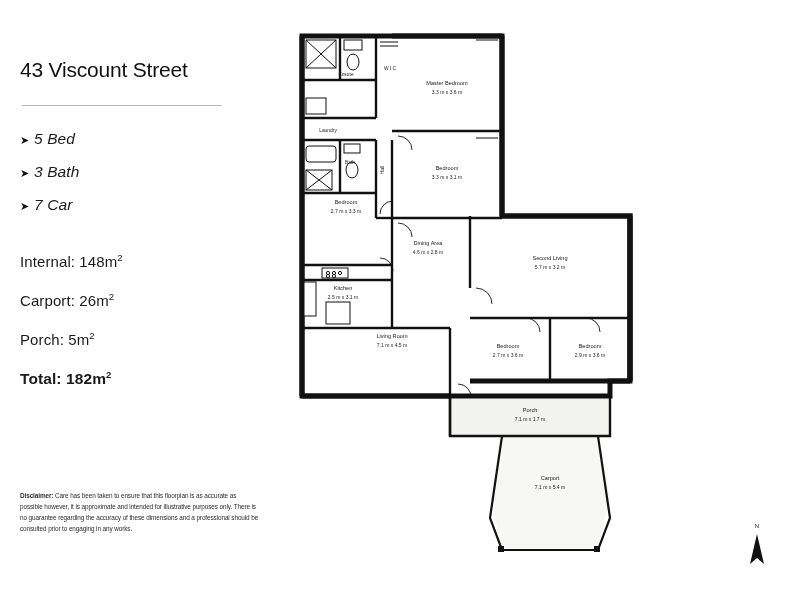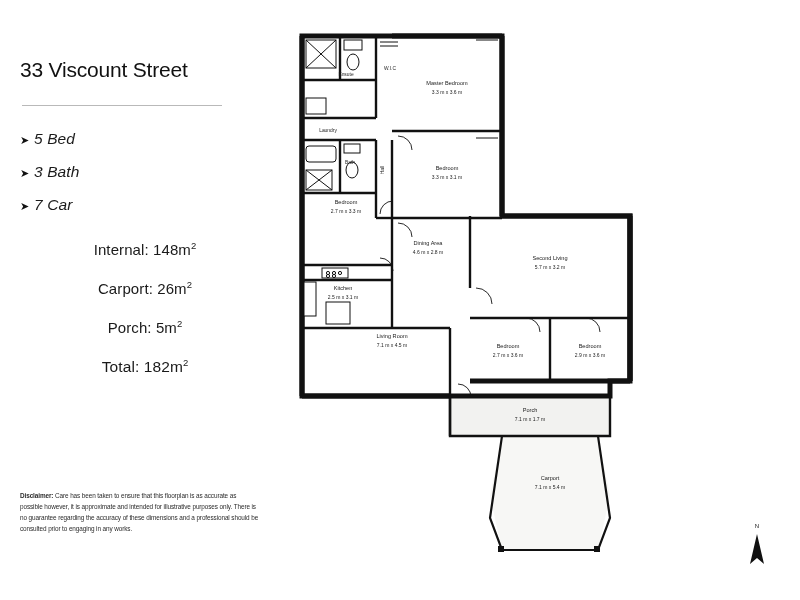--- a/index.html
+++ b/index.html
@@ -55,30 +55,29 @@
   .bullet-arrow {
     width: 14px;
     flex: 0 0 14px;
     color: #111;
     font-size: 11px;
     line-height: 1;
   }
   .feature-label { letter-spacing: 0.1px; font-style: italic; }
 
   #areas {
-    margin-top: 26px;
-    text-align: center;
+    margin-top: 38px;
   }
   .area-row {
     font-size: 15px;
     margin-bottom: 21px;
     letter-spacing: 0.1px;
   }
   .area-row.total {
-    font-weight: 400;
+    font-weight: 700;
     font-size: 15.5px;
   }
   .sup { font-size: 9.5px; vertical-align: super; }
 
   #disclaimer {
     position: absolute;
     left: 20px;
     top: 490px;
     width: 240px;
     font-size: 6.4px;
@@ -119,21 +118,21 @@
     fill: #111;
     text-anchor: middle;
   }
 </style>
 </head>
 <body>
 
 <div id="info-panel">
 
   <div id="address-block">
-    <div class="addr-line first">33 Viscount Street</div>
+    <div class="addr-line first">43 Viscount Street</div>
   </div>
 
   <hr id="addr-rule">
 
   <div id="features">
     <div class="feature-row">
       <span class="bullet-arrow">➤</span>
       <span class="feature-label">5 Bed</span>
     </div>
     <div class="feature-row">

